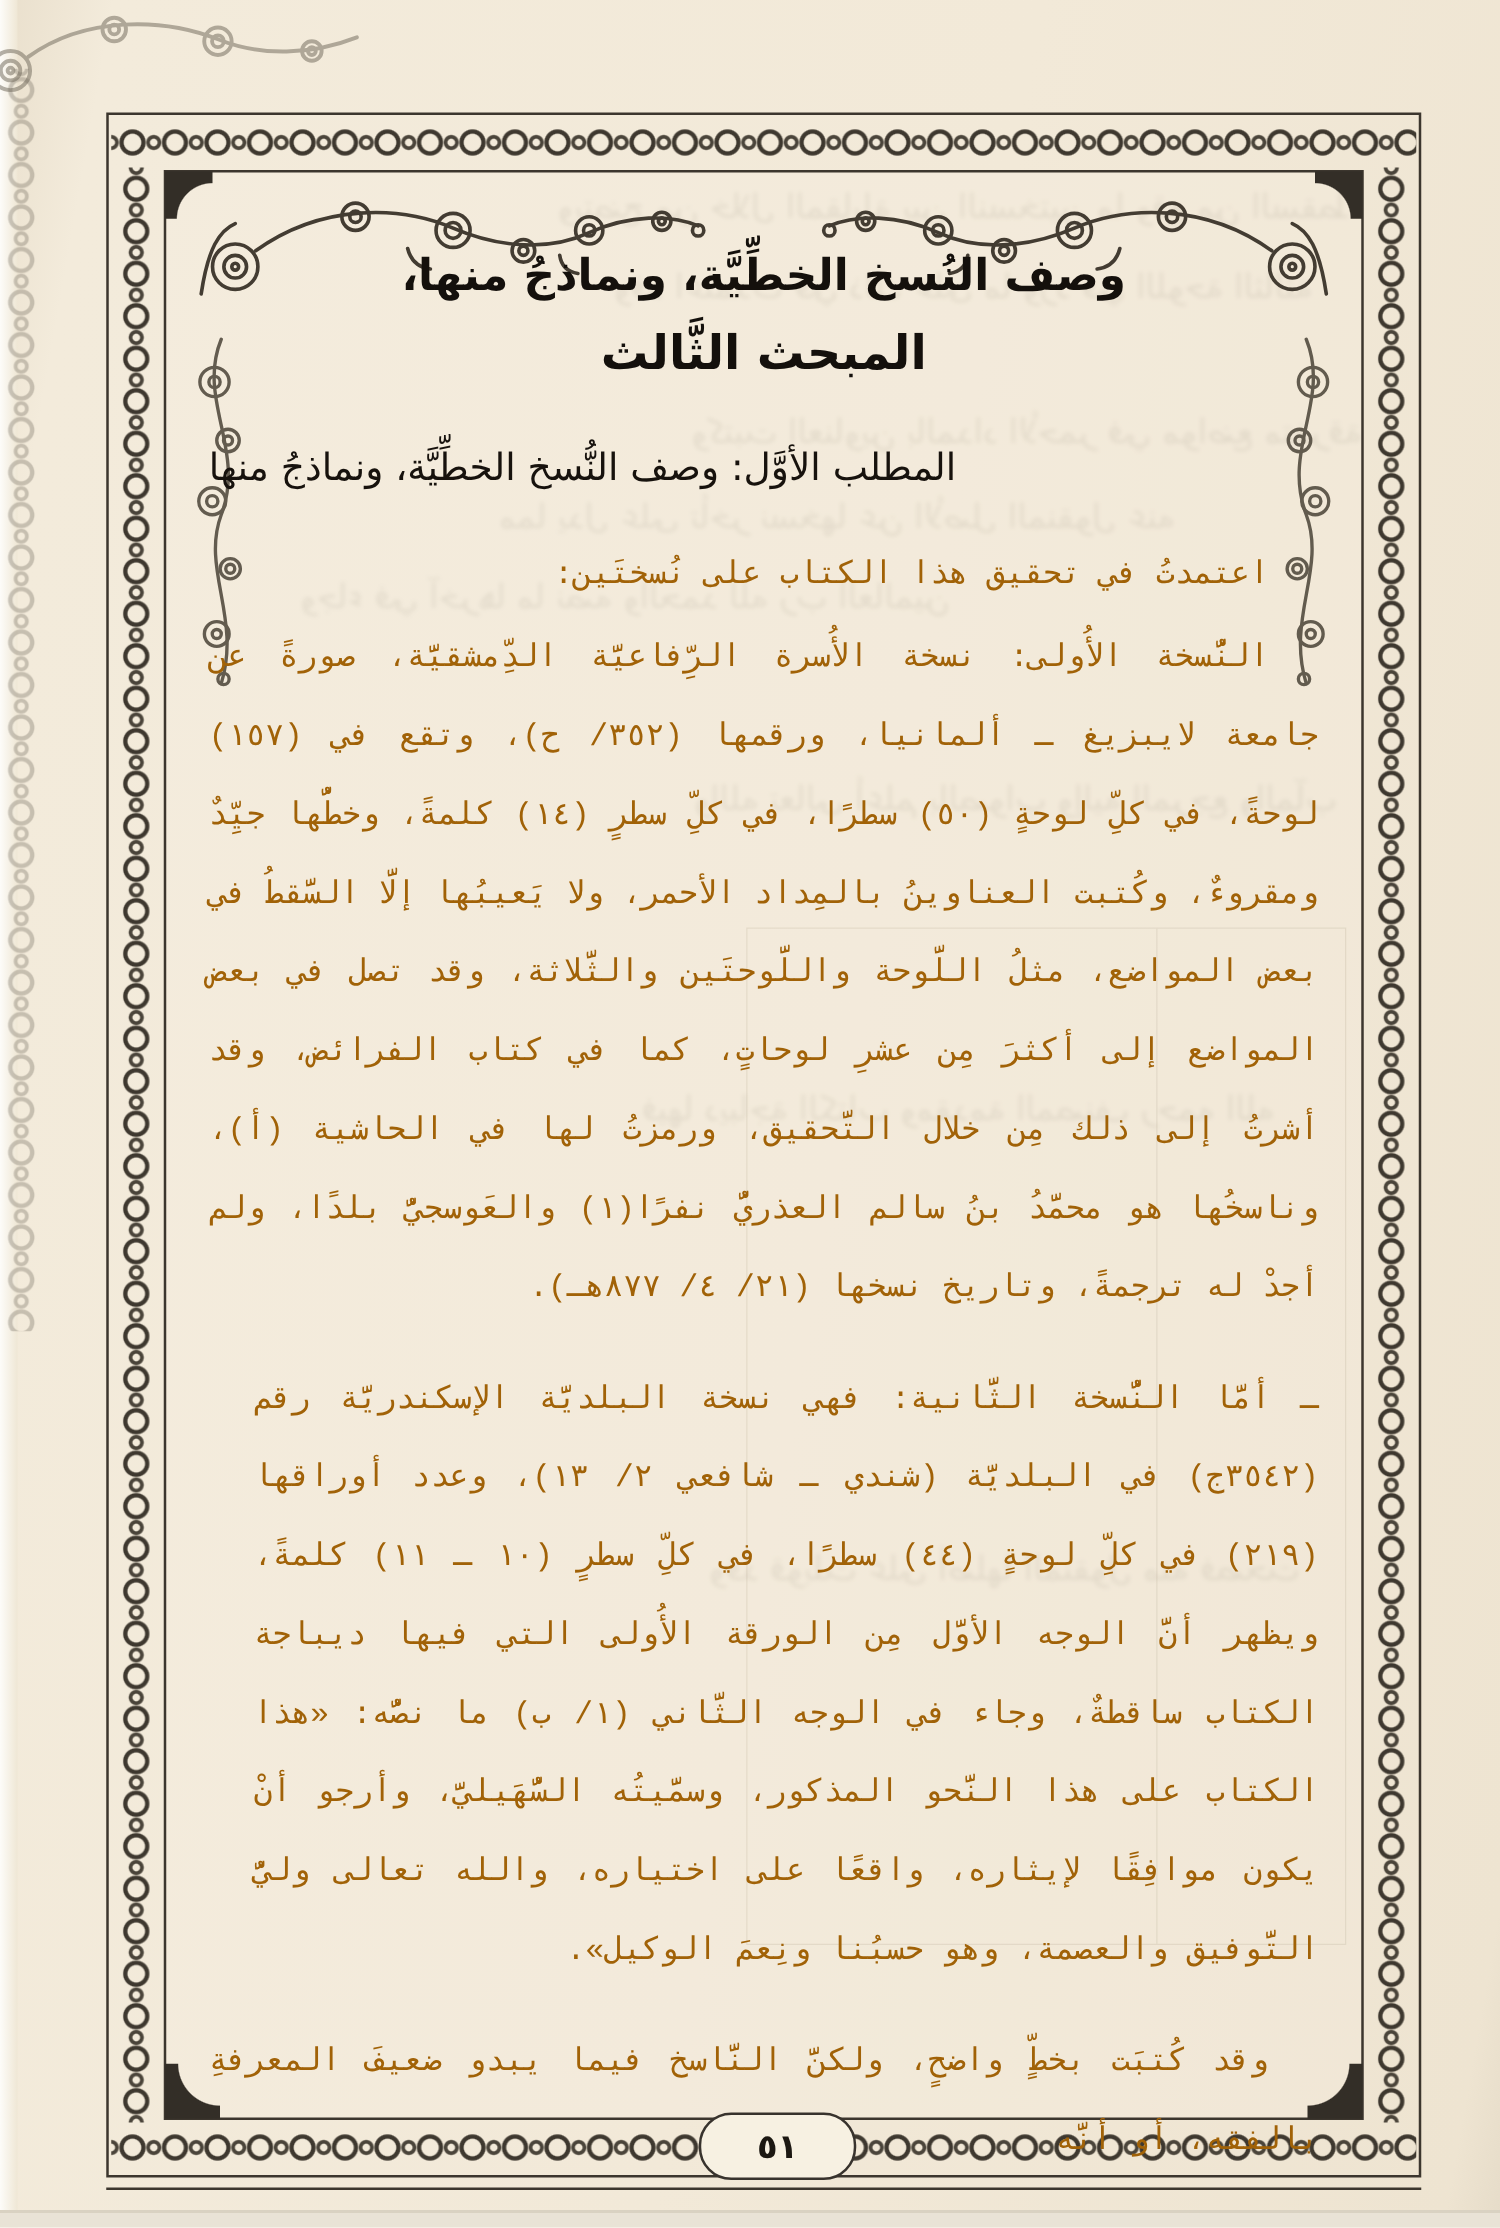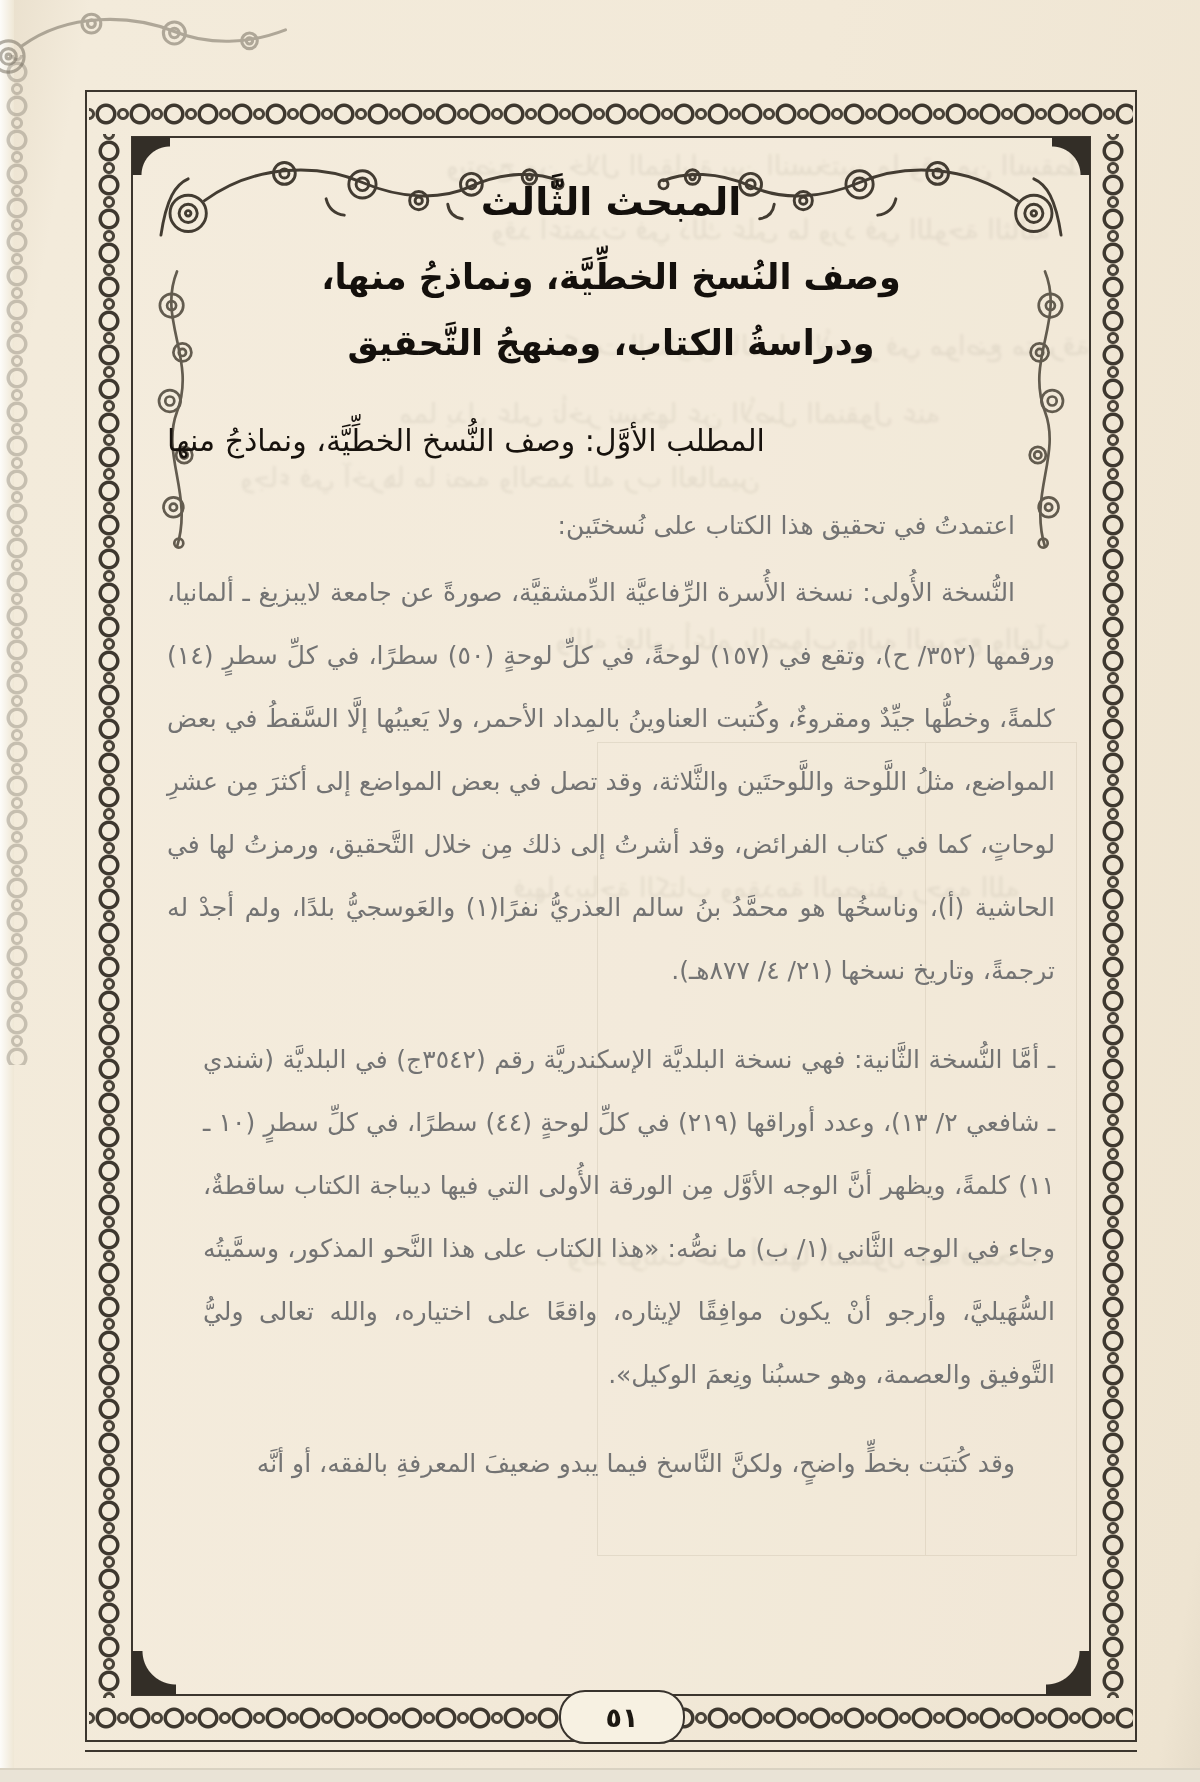--- a/index.html
+++ b/index.html
@@ -60,21 +60,21 @@
   svg{display:block;width:100%;height:100%;}
   
   .content{position:absolute;inset:0;padding:36px 34px 150px;direction:rtl;}
   .title-line{text-align:center;font-weight:bold;color:#14100c;}
   .t1{font-size:38px;line-height:56px;letter-spacing:.5px;}
   .t2,.t3{font-size:35px;line-height:66px;}
   .t2{margin-top:14px;}
   .section-heading{text-align:left;font-weight:normal;font-size:30px;line-height:46px;
     margin:42px 0 30px;color:#17120d;}
   .content p{font-size:25px;line-height:63px;margin:0 0 26px;text-align:justify;
-    text-indent:40px;color:#737373;}
+    text-indent:40px;color:#a16207;font-family:Liberation Mono, monospace;}
   .content p.intro{margin-bottom:4px;}
   .content p.no-indent{text-indent:0;margin-left:36px;}
   .footnotes{position:absolute;left:34px;right:34px;bottom:40px;direction:rtl;}
   .footnote-rule{width:366px;height:4px;background:#2f2a24;margin-bottom:22px;}
   .footnote-line{font-size:23px;line-height:34px;color:#26201a;padding-right:6px;}
   .footnote-line .fn-marker{margin-left:16px;}
   
   .page-pill{position:absolute;left:622px;top:1690px;transform:translateX(-50%);
     width:122px;height:50px;border:2.5px solid #38332d;border-radius:26px;
     background:#f7f1e2;display:flex;align-items:center;justify-content:center;z-index:6;}
@@ -208,23 +208,22 @@
           <circle cx="48" cy="210" r="9"></circle>
             <circle cx="48" cy="210" r="4"></circle>
           <circle cx="36" cy="268" r="11"></circle>
             <circle cx="36" cy="268" r="4"></circle>
           <circle cx="42" cy="308" r="5"></circle>
         </g>
       </svg>
     </div>
 
     <div class="content">
+      <div class="title-line t2">وصف النُسخ الخطِّيَّة، ونماذجُ منها،</div>
       <div class="title-line t1">المبحث الثَّالث</div>
-      <div class="title-line t2">وصف النُسخ الخطِّيَّة، ونماذجُ منها،</div>
-      <div class="title-line t3">ودراسةُ الكتاب، ومنهجُ التَّحقيق</div>
       <div class="section-heading">المطلب الأوَّل: وصف النُّسخ الخطِّيَّة، ونماذجُ منها</div>
       <p class="intro">اعتمدتُ في تحقيق هذا الكتاب على نُسختَين:</p>
       <p>النُّسخة الأُولى: نسخة الأُسرة الرِّفاعيَّة الدِّمشقيَّة، صورةً عن جامعة لايبزيغ ـ ألمانيا، ورقمها (٣٥٢/ ح)، وتقع في (١٥٧) لوحةً، في كلِّ لوحةٍ (٥٠) سطرًا، في كلِّ سطرٍ (١٤) كلمةً، وخطُّها جيِّدٌ ومقروءٌ، وكُتبت العناوينُ بالمِداد الأحمر، ولا يَعيبُها إلَّا السَّقطُ في بعض المواضع، مثلُ اللَّوحة واللَّوحتَين والثَّلاثة، وقد تصل في بعض المواضع إلى أكثرَ مِن عشرِ لوحاتٍ، كما في كتاب الفرائض، وقد أشرتُ إلى ذلك مِن خلال التَّحقيق، ورمزتُ لها في الحاشية (أ)، وناسخُها هو محمَّدُ بنُ سالم العذريُّ نفرًا(١) والعَوسجيُّ بلدًا، ولم أجدْ له ترجمةً، وتاريخ نسخها (٢١/ ٤/ ٨٧٧هـ).</p>
       <p class="no-indent">ـ أمَّا النُّسخة الثَّانية: فهي نسخة البلديَّة الإسكندريَّة رقم (٣٥٤٢ج) في البلديَّة (شندي ـ شافعي ٢/ ١٣)، وعدد أوراقها (٢١٩) في كلِّ لوحةٍ (٤٤) سطرًا، في كلِّ سطرٍ (١٠ ـ ١١) كلمةً، ويظهر أنَّ الوجه الأوَّل مِن الورقة الأُولى التي فيها ديباجة الكتاب ساقطةٌ، وجاء في الوجه الثَّاني (١/ ب) ما نصُّه: «هذا الكتاب على هذا النَّحو المذكور، وسمَّيتُه السُّهَيليَّ، وأرجو أنْ يكون موافِقًا لإيثاره، واقعًا على اختياره، والله تعالى وليُّ التَّوفيق والعصمة، وهو حسبُنا ونِعمَ الوكيل».</p>
       <p>وقد كُتبَت بخطٍّ واضحٍ، ولكنَّ النَّاسخ فيما يبدو ضعيفَ المعرفةِ بالفقه، أو أنَّه</p>
     </div>
 
   </div>
 </div>
 

